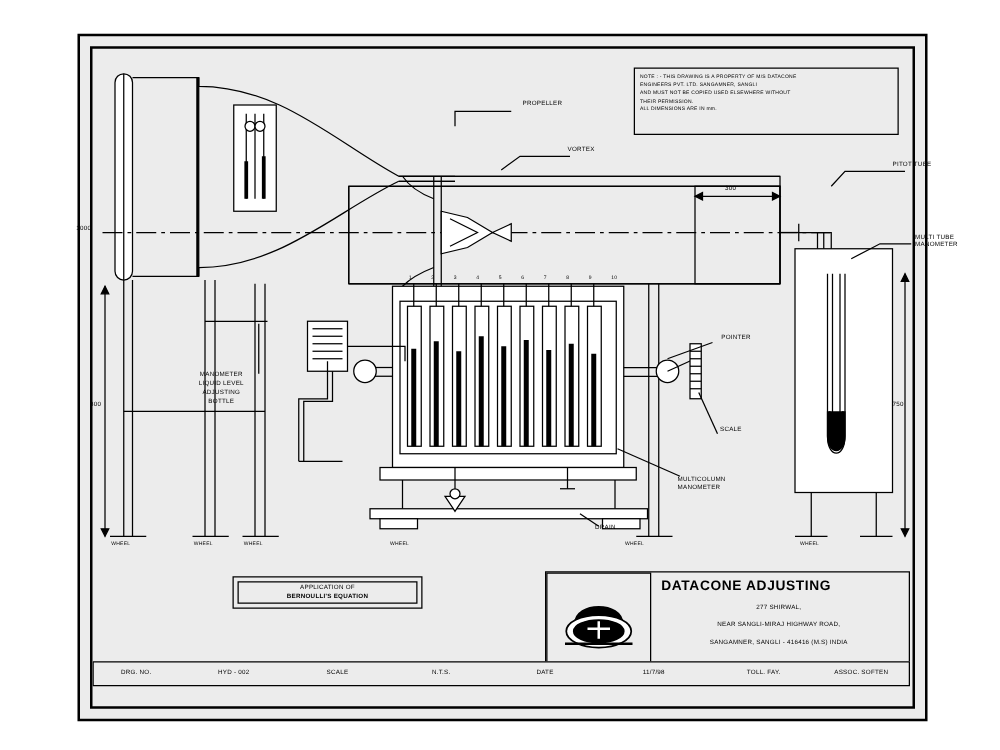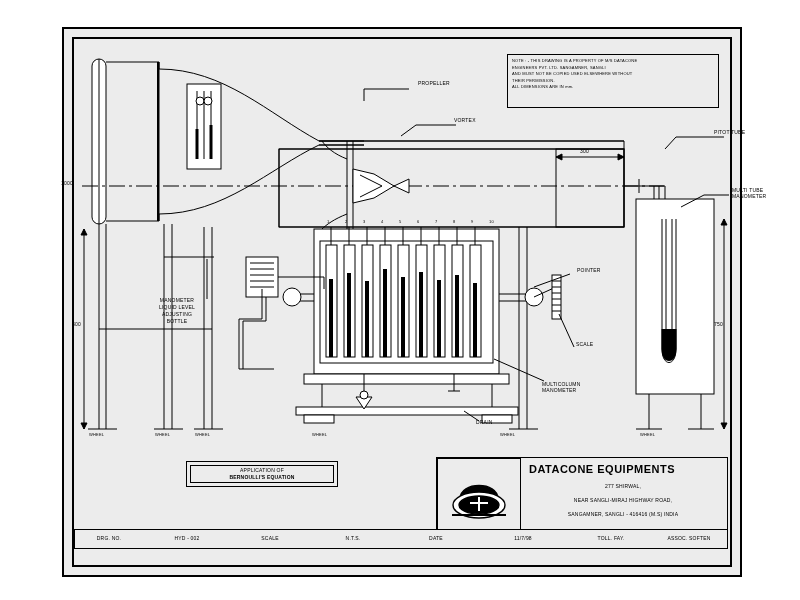--- a/index.html
+++ b/index.html
@@ -287,21 +287,21 @@
           <g stroke="#000" fill="none" stroke-width="1.4">
             <path d="M22 40 C22 22 60 22 60 40" fill="#000"></path>
             <ellipse cx="41" cy="46" rx="26" ry="13" fill="#fff"></ellipse>
             <ellipse cx="41" cy="46" rx="20" ry="9" fill="#000"></ellipse>
             <path d="M32 44 h18 M41 38 v14" stroke="#fff" stroke-width="2"></path>
             <path d="M14 56 h54" stroke="#000" stroke-width="2"></path>
           </g>
         </svg>
       </div>
 
-      <div class="txt bold" style="left:92px;top:5px;font-size:11px;letter-spacing:.5px;">DATACONE EQUIPMENTS</div>
+      <div class="txt bold" style="left:92px;top:5px;font-size:11px;letter-spacing:.5px;">DATACONE ADJUSTING</div>
       <div class="hln" style="left:82px;top:22px;width:208px;"></div>
       <div class="txt tiny ctr" style="left:82px;top:25px;width:208px;">277  SHIRWAL,</div>
       <div class="hln" style="left:82px;top:36px;width:208px;"></div>
       <div class="txt tiny ctr" style="left:82px;top:39px;width:208px;">NEAR  SANGLI-MIRAJ  HIGHWAY ROAD,</div>
       <div class="hln" style="left:82px;top:50px;width:208px;"></div>
       <div class="txt tiny ctr" style="left:82px;top:53px;width:208px;">SANGAMNER,  SANGLI - 416416  (M.S) INDIA</div>
       <div class="vln" style="left:82px;top:0px;height:71px;"></div>
     </div>
 
     <div class="box" style="left:10px;top:500px;width:652px;height:18px;background:#ececec;">

